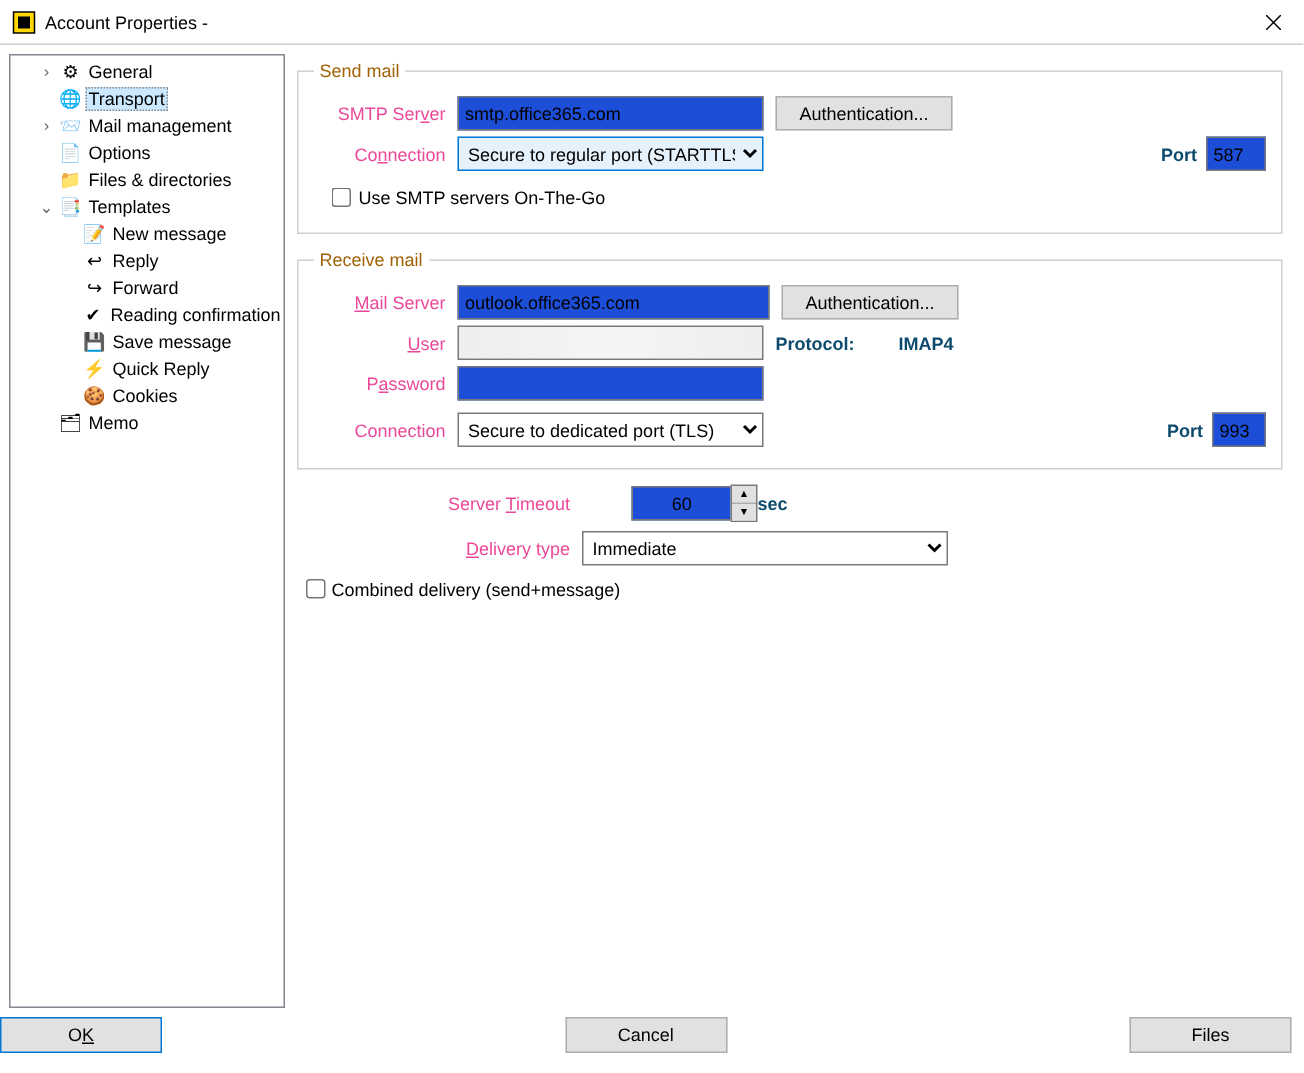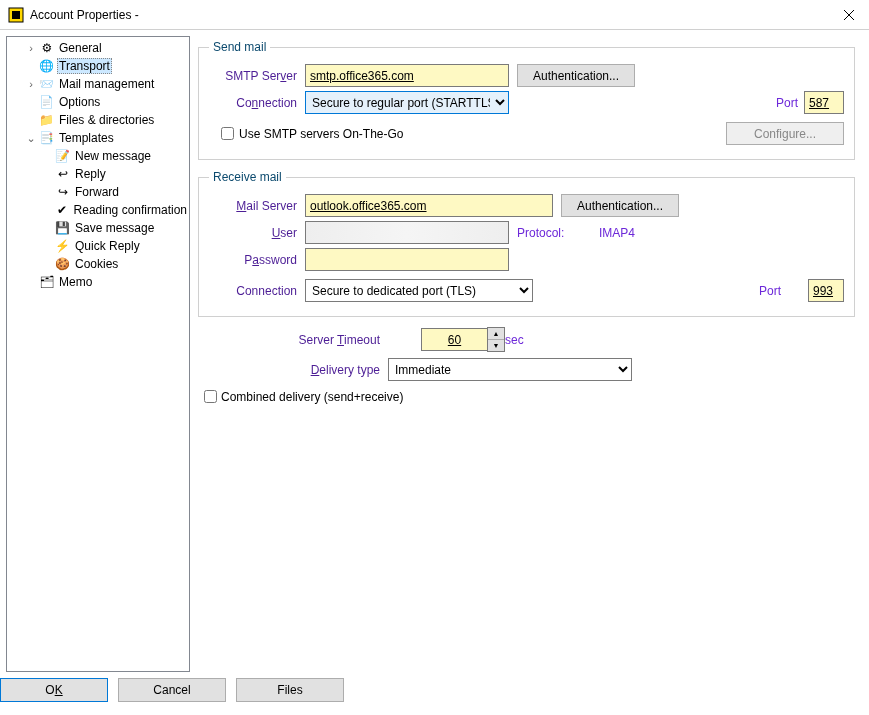--- a/index.html
+++ b/index.html
@@ -14,37 +14,37 @@
 .tree { width: 184px; border: 1px solid #828790; background: #fff; padding: 2px 0; overflow: auto; }
 .tree-item { display: flex; align-items: center; height: 18px; padding-left: 4px; white-space: nowrap; }
 .tree-item .exp { width: 12px; text-align: center; color: #666; font-size: 11px; cursor: pointer; }
 .tree-item .ico { width: 16px; height: 16px; margin: 0 2px; display: inline-flex; align-items: center; justify-content: center; }
 .tree-item .lbl { padding: 0 2px; }
 .tree-item.selected .lbl { background: #cce8ff; border: 1px dotted #888; padding: 0 1px; }
 .tree-item.level1 { padding-left: 18px; }
 .tree-item.level2 { padding-left: 34px; }
 .content { flex: 1; padding: 4px 8px 0 2px; }
 fieldset { border: 1px solid #d0d0d0; margin: 0 0 10px 0; padding: 6px 10px 10px 10px; }
-legend { padding: 0 4px; color: #0c4a6e; }
+legend { padding: 0 4px; color: #a16207; }
 .row { display: flex; align-items: center; margin: 4px 0; }
-.label-col { width: 96px; text-align: right; padding-right: 8px; color: #4c1d95; }
+.label-col { width: 96px; text-align: right; padding-right: 8px; color: #ec4899; }
 .label-col .hot { text-decoration: underline; }
-input[type=text], input[type=password] { height: 23px; border: 1px solid #7a7a7a; padding: 0 4px; background: #fef9c3; text-decoration: underline; }
+input[type=text], input[type=password] { height: 23px; border: 1px solid #7a7a7a; padding: 0 4px; background: #1d4ed8; }
 select { height: 23px; border: 1px solid #7a7a7a; background: #fff; padding: 0 2px; }
 select.highlight { border: 1px solid #0078d7; background: #e5f1fb; }
 .btn { height: 23px; border: 1px solid #adadad; background: #e1e1e1; padding: 0 10px; cursor: pointer; }
 .btn:disabled { color: #888; background: #efefef; }
 .btn.default { border: 1px solid #0078d7; }
-.static-text { color: #6d28d9; }
+.static-text { color: #0c4a6e; font-weight: bold; }
 .spinner { display: flex; align-items: center; }
 .spinner input { width: 66px; text-align: center; border-right: none; margin-left: 33px; }
 .spinner .spin-btns { display: flex; flex-direction: column; border: 1px solid #7a7a7a; }
 .spinner .spin-btns span { width: 16px; height: 11.5px; background: #e1e1e1; font-size: 7px; display: flex; align-items: center; justify-content: center; cursor: pointer; }
 .spinner .spin-btns span:first-child { border-bottom: 1px solid #adadad; }
-.footer { height: 31px; display: flex; justify-content: flex-start; gap: 10px; padding: 0 8px 8px 0; }
+.footer { height: 31px; display: flex; justify-content: space-between; gap: 10px; padding: 0 8px 8px 0; }
 .footer .btn { width: 108px; height: 24px; }
 .combined-row { display: flex; align-items: center; margin: 6px 2px; }
 .combined-row input { margin-right: 4px; }
 .blur-box { width: 204px; height: 23px; border: 1px solid #7a7a7a; background: linear-gradient(90deg,#eee,#f5f5f5,#eee); }
 </style>
 </head>
 <body>
 
 <div class="titlebar">
   <span class="app-icon">
@@ -160,57 +160,56 @@
         <div class="static-text" style="margin-right:6px">
           <span>P</span><span class="hot">o</span><span>rt</span>
         </div>
         <input type="text" style="width: 40px;" value="587">
       </div>
       <div class="row" style="margin-top:8px">
         <div style="width:8px"></div>
         <input type="checkbox" style="">
         <span style="margin-left:2px">Use SMTP servers On-The-Go</span>
         <div style="flex:1"></div>
-        <button class="btn" disabled="" style="width:118px">Configure...</button>
       </div>
     </fieldset>
 
     <fieldset>
       <legend>Receive mail</legend>
       <div class="row">
         <div class="label-col">
           <span class="hot">M</span><span>ail Server</span>
         </div>
-        <input type="text" style="width: 248px;" value="outlook.office365.com">
+        <input type="text" style="width: 208px;" value="outlook.office365.com">
         <div style="width:8px"></div>
         <button class="btn" style="width:118px">Authentication...</button>
       </div>
       <div class="row">
         <div class="label-col">
           <span class="hot">U</span><span>ser</span>
         </div>
         <div class="blur-box"></div>
         <div style="width:8px"></div>
         <span class="static-text" style="width:58px">Protocol:</span>
         <span class="static-text" style="margin-left:24px">IMAP4</span>
       </div>
       <div class="row">
         <div class="label-col">
           <span>P</span><span class="hot">a</span><span>ssword</span>
         </div>
         <input type="password" style="width: 204px;">
       </div>
       <div class="row" style="margin-top:8px">
         <div class="label-col">Connection</div>
-        <select style="width:228px">
+        <select style="width:204px">
           <option>Secure to dedicated port (TLS)</option>
         </select>
         <div style="flex:1"></div>
         <div class="static-text" style="margin-right:6px">Port</div>
-        <input type="text" style="width: 36px; margin-left: 21px;" value="993">
+        <input type="text" style="width: 36px;" value="993">
       </div>
     </fieldset>
 
     <div class="row" style="margin-left:92px">
       <div class="label-col" style="width:98px">
         <span>Server </span><span class="hot">T</span><span>imeout</span>
       </div>
       <div class="spinner">
         <input type="text" value="60" style="">
         <div class="spin-btns">
@@ -226,21 +225,21 @@
         <span class="hot">D</span><span>elivery type</span>
       </div>
       <select style="width:244px">
         <option>Immediate</option>
       </select>
     </div>
 
     <div class="combined-row">
       <input type="checkbox" style="">
       <span>
-        <span class="hot">C</span><span>ombined delivery (send+receive)</span>
+        <span class="hot">C</span><span>ombined delivery (send+message)</span>
       </span>
     </div>
 
   </div>
 </div>
 
 <div class="footer">
   <button class="btn default">
     <span>O</span><span style="text-decoration:underline">K</span>
   </button>

